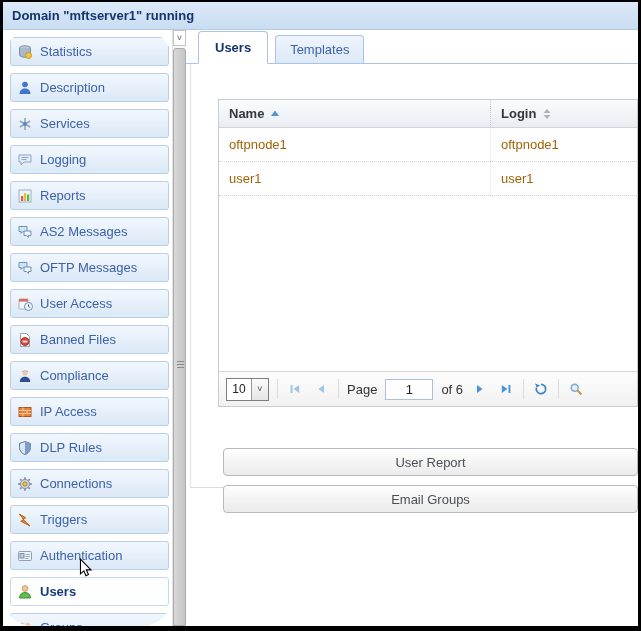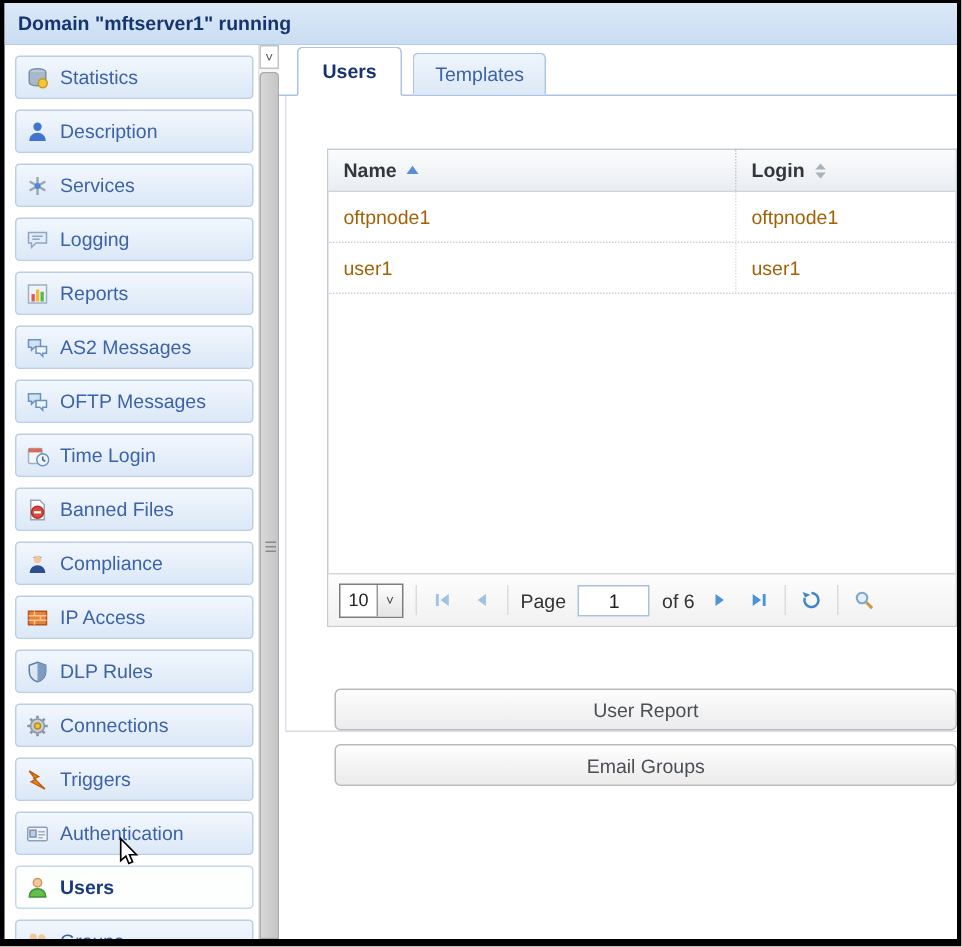--- a/index.html
+++ b/index.html
@@ -7,21 +7,21 @@
   .screen { position: relative; width: 641px; height: 631px; background: #000; overflow: hidden; }
   .ui { position: absolute; left: 3px; top: 2px; width: 635px; height: 624px; background: #fff; overflow: hidden; }
 
   .titlebar { height: 28px; background: linear-gradient(#dce9f8, #c9ddf2); border-bottom: 1px solid #b4cbe7;
               display: flex; align-items: center; padding-left: 9px; }
   .titlebar span { font-size: 13px; font-weight: bold; color: #16356f; }
 
   .app { display: flex; height: 596px; }
 
   
-  .sidebar { width: 182px; padding-top: 7px; overflow: hidden; }
+  .sidebar { width: 182px; padding-top: 7px; overflow: hidden; border-radius: 30px; }
   .side-item { height: 29px; margin: 0 3px 7px 7px; border: 1px solid #b9cfe8; border-radius: 3px;
                background: linear-gradient(#f2f7fd, #dbe8f7); color: #3c62a8; font-size: 13px;
                display: flex; align-items: center; gap: 7px; padding-left: 6px; cursor: pointer; }
   .side-item.selected { background: #fdfefe; border-color: #c6d8ee; color: #173a7c; font-weight: bold; }
   .side-item .icon { width: 16px; height: 16px; flex: 0 0 16px; }
   .side-item .icon svg { width: 16px; height: 16px; display: block; }
 
   
   .vscroll { width: 15px; background: #f7f7f7; border-left: 1px solid #e3e3e3; display: flex; flex-direction: column; }
   .scroll-btn { height: 16px; background: #fff; border: 1px solid #c3c3c3; color: #555; font-size: 9px;
@@ -48,21 +48,21 @@
   .th.c0 { width: 271px; }
   .th.c1 { flex: 1; border-left: 1px dotted #c3c9d1; }
   .th svg { display: block; }
   .trow { display: flex; height: 34px; border-bottom: 1px dotted #ccd1d7; }
   .td { display: flex; align-items: center; font-size: 13px; color: #a16207; padding-left: 10px; }
   .td.c0 { width: 271px; }
   .td.c1 { flex: 1; border-left: 1px dotted #dde2e8; }
   .tfill { height: 175px; }
 
   .pager { height: 35px; border-top: 1px solid #d6d6d6; background: linear-gradient(#fdfdfd, #f1f1f1);
-           display: flex; align-items: center; padding: 0 7px; gap: 8px; margin-top: 11px; }
+           display: flex; align-items: center; padding: 0 7px; gap: 8px; }
   .pgsel { display: flex; height: 23px; border: 1px solid #7d7d7d; background: #fff; align-items: stretch; cursor: pointer; }
   .pgsel .val { width: 24px; font-size: 12px; color: #222; display: flex; align-items: center; justify-content: center; }
   .pgsel .chev { width: 17px; border-left: 1px solid #9a9a9a; background: linear-gradient(#fdfdfd, #e4e4e4);
                  font-size: 9px; color: #444; display: flex; align-items: center; justify-content: center; }
   .vsep { width: 1px; height: 20px; background: #dcdcdc; }
   .pgbtn { width: 18px; height: 18px; display: flex; align-items: center; justify-content: center; cursor: pointer; }
   .pgbtn svg { width: 14px; height: 14px; display: block; }
   .pgtext { font-size: 13px; color: #333; }
   .pginput { width: 48px; height: 21px; border: 1px solid #a9c1dd; font-size: 13px; text-align: center; color: #222;
              font-family: "Liberation Sans", sans-serif; }
@@ -158,21 +158,21 @@
           </div>
           <div class="side-item">
             <span class="icon">
               <svg viewBox="0 0 16 16">
                 <rect x="2" y="3" width="9" height="10" rx="1" fill="#f2f5f9" stroke="#9fb0c4"></rect>
                 <rect x="2" y="3" width="9" height="2.6" fill="#d86b5a"></rect>
                 <circle cx="11.5" cy="10.5" r="4" fill="#eef4fb" stroke="#6d93bd"></circle>
                 <path d="M11.5 8.3v2.2l1.6 1" stroke="#44648c" fill="none"></path>
               </svg>
             </span>
-            <span>Time Login</span>
+            <span>User Access</span>
           </div>
           <div class="side-item">
             <span class="icon">
               <svg viewBox="0 0 16 16">
                 <path d="M3.5 1.5h6l3 3v10h-9z" fill="#fff" stroke="#9aa4b0"></path>
                 <circle cx="8" cy="9.5" r="4" fill="#d94b3f" stroke="#b03227"></circle>
                 <rect x="5.6" y="8.8" width="4.8" height="1.5" fill="#fff"></rect>
               </svg>
             </span>
             <span>Banned Files</span>

